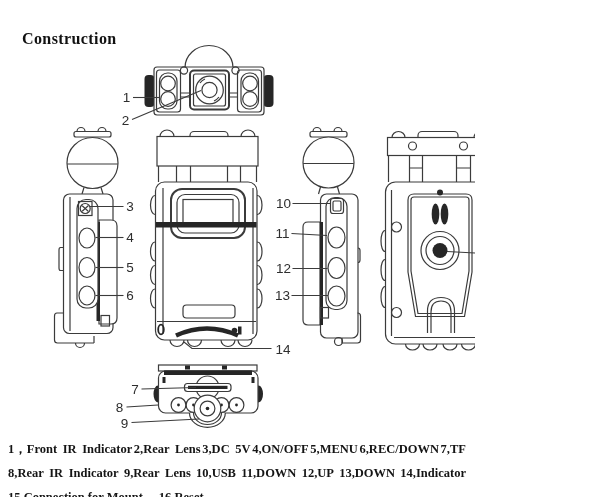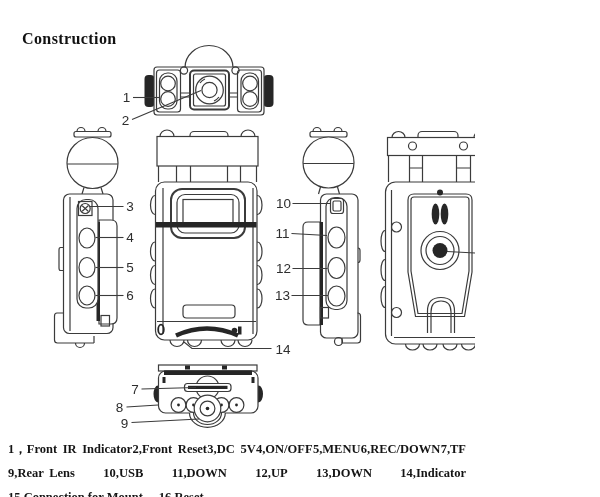--- a/index.html
+++ b/index.html
@@ -242,28 +242,29 @@
       <text class="num" x="282.5" y="300" text-anchor="middle">13</text>
       <text class="num" x="283" y="354" text-anchor="middle">14</text>
       <text class="num" x="513" y="259.5" text-anchor="middle">15</text>
       <text class="num" x="512" y="285" text-anchor="middle">16</text>
     </g>
   </svg>
 
   <div class="legend">
     <div class="legend-line legend-just">
       <span>1，Front IR Indicator</span>
-      <span>2,Front Reset</span>
+      <span>2,Rear Lens</span>
       <span>3,DC 5V</span>
       <span>4,ON/OFF</span>
       <span>5,MENU</span>
       <span>6,REC/DOWN</span>
       <span>7,TF</span>
     </div>
     <div class="legend-line legend-just">
+      <span>8,Rear IR Indicator</span>
       <span>9,Rear Lens</span>
       <span>10,USB</span>
       <span>11,DOWN</span>
       <span>12,UP</span>
       <span>13,DOWN</span>
       <span>14,Indicator</span>
     </div>
     <div class="legend-line legend-left">
       <span>15,Connection for Mount</span>
       <span>16,Reset</span>

